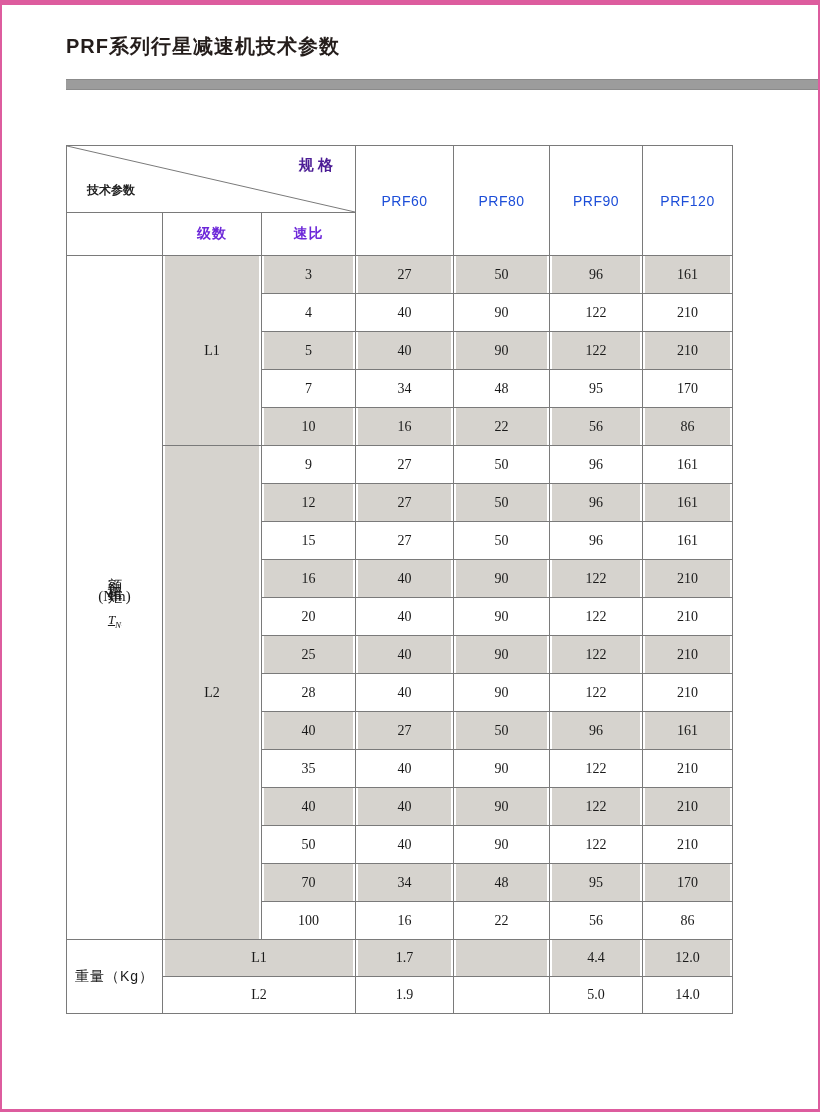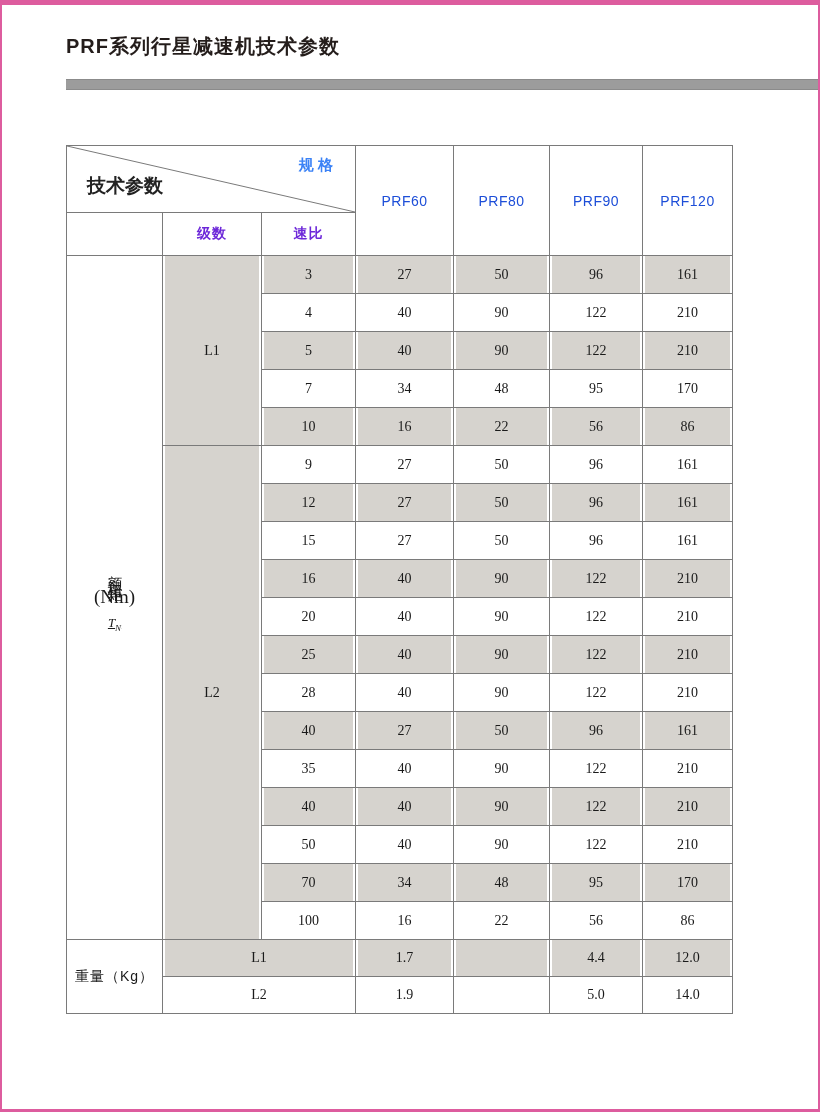--- a/index.html
+++ b/index.html
@@ -33,36 +33,36 @@
   }
   tr.h1 { height:67px; }
   tr.h2 { height:43px; }
   tr.data-row { height:38px; }
   tr.weight-row { height:37px; }
 
   td.diag-cell { position:relative; }
   .diag-line { position:absolute; inset:0; width:100%; height:100%; display:block; }
   .corner-top {
     position:absolute; right:22px; top:10px;
-    font-family:"Liberation Sans", sans-serif; font-weight:600; font-size:15px; color:#3b82f6;
+    font-family:"Liberation Sans", sans-serif; font-weight:600; font-size:15px; color:#4c1d95;
   }
   .corner-bottom {
     position:absolute; left:20px; bottom:13px;
-    font-family:"Liberation Sans", sans-serif; font-weight:600; font-size:19px; color:#222;
+    font-family:"Liberation Sans", sans-serif; font-weight:600; font-size:12px; color:#222;
   }
   td.spec-h { font-family:"Liberation Sans", sans-serif; font-size:15px; color:#1d4ed8; letter-spacing:0.5px; }
   td.sub-h  { font-family:"Liberation Sans", sans-serif; font-weight:600; font-size:15px; color:#6d28d9; letter-spacing:1px; }
 
   tr.shaded td { background:#d6d3ce; box-shadow: inset 2px 0 0 #ffffff, inset -2px 0 0 #ffffff; }
   td.stage-cell { background:#d6d3ce !important; box-shadow: inset 2px 0 0 #ffffff, inset -2px 0 0 #ffffff !important; font-size:14px; }
   td.torque-cell, td.weight-label-cell { background:#ffffff !important; box-shadow:none !important; }
 
   .torque-wrap { display:flex; flex-direction:column; align-items:center; gap:7px; }
   .torque-vert { writing-mode:vertical-rl; text-orientation:upright; font-size:15px; letter-spacing:4px; color:#1a1a1a; }
-  .torque-unit { font-size:19px; }
+  .torque-unit { font-size:15px; }
   .torque-sym  { font-size:13px; font-style:italic;text-decoration:underline; }
   .torque-sym sub { font-size:9px; font-style:italic; }
 
   td.weight-label-cell {
     font-family:"Liberation Sans", sans-serif; font-weight:400; font-size:15px; letter-spacing:1px;
   }
 
   .footer { position:absolute; left:60px; top:1052px; width:400px; height:46px; }
   .gear { position:relative; width:44px; height:44px; float:left; }
   .gear svg { display:block; }

